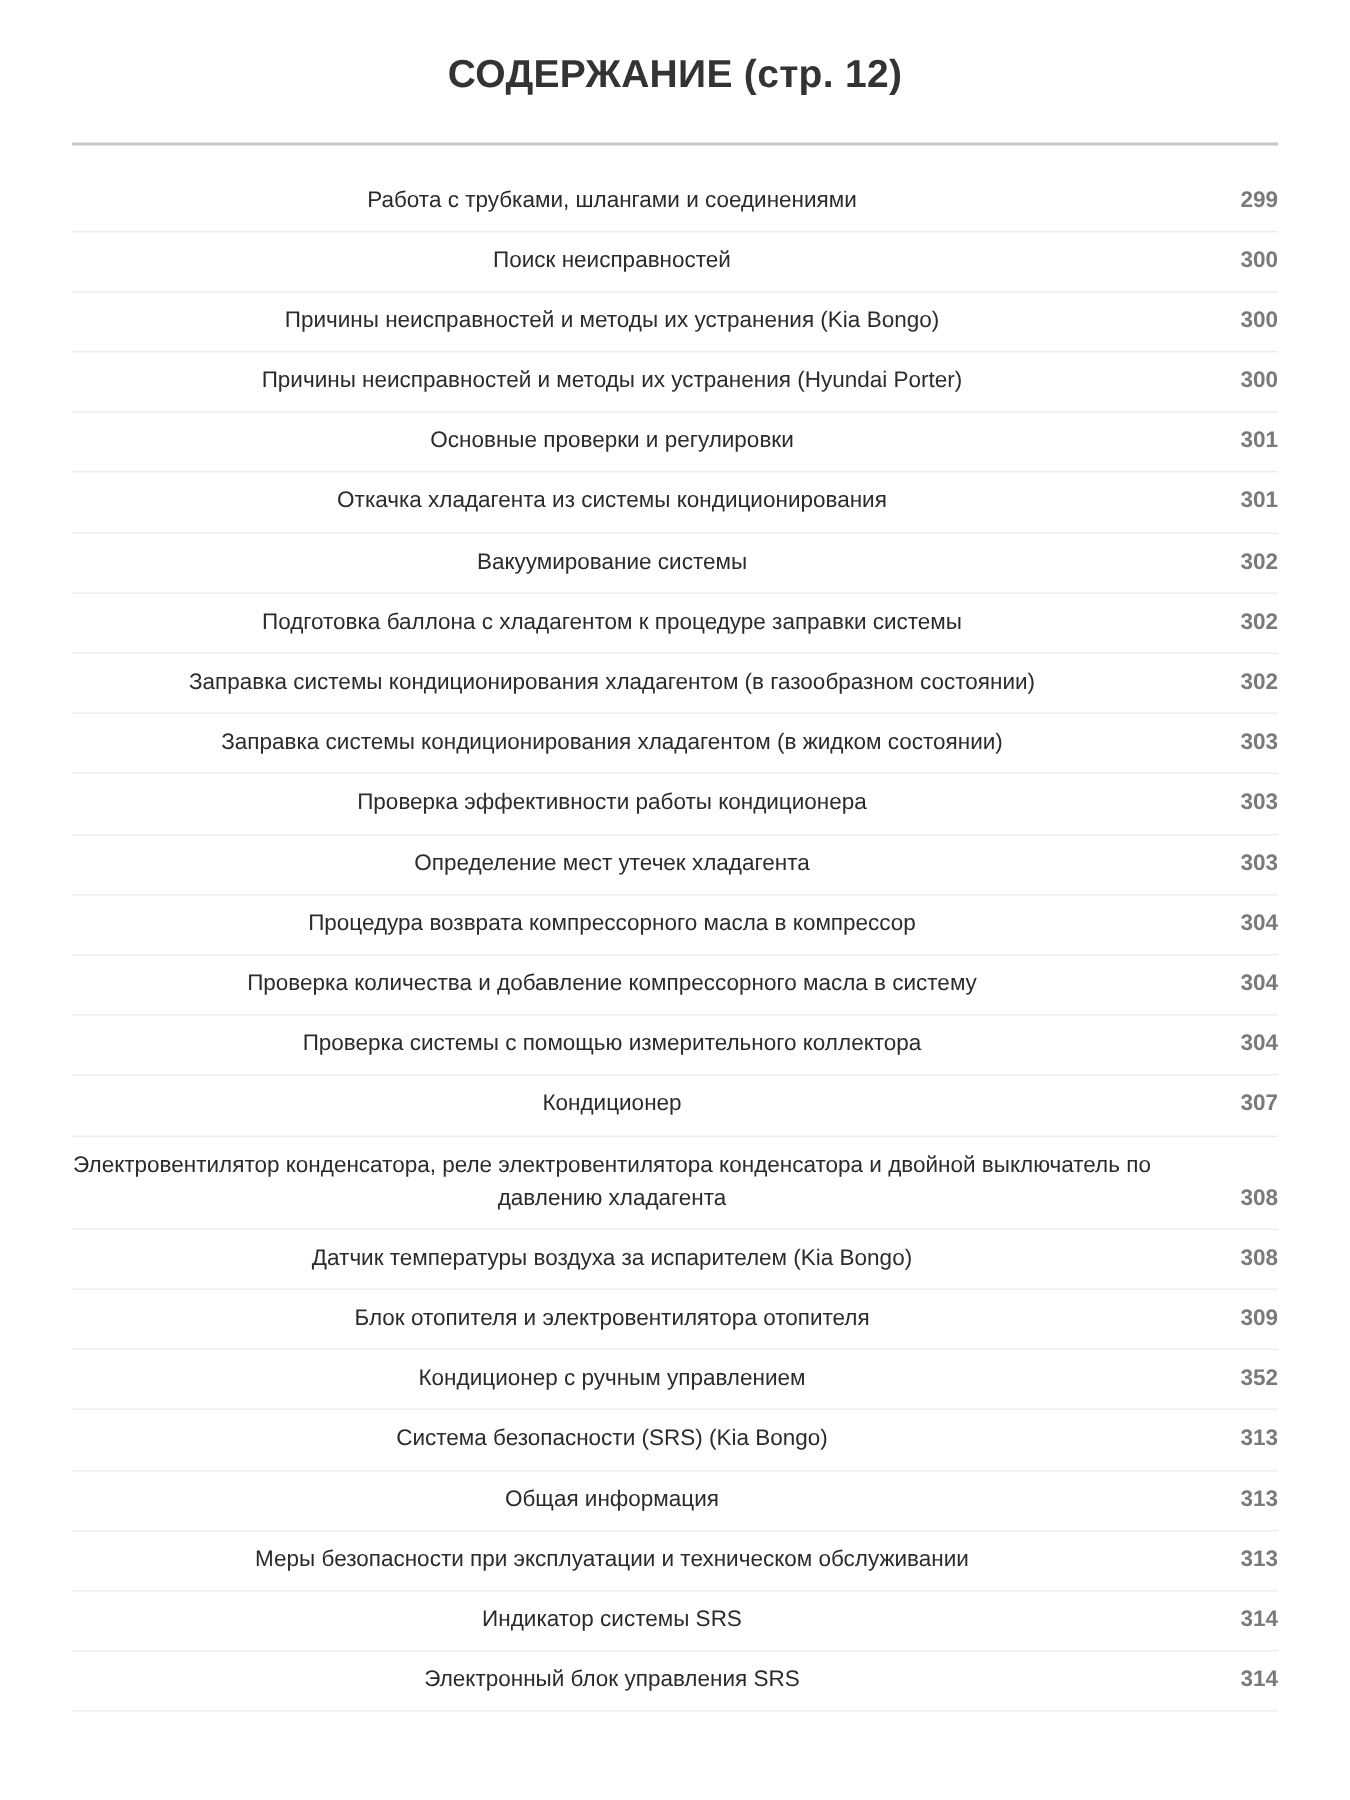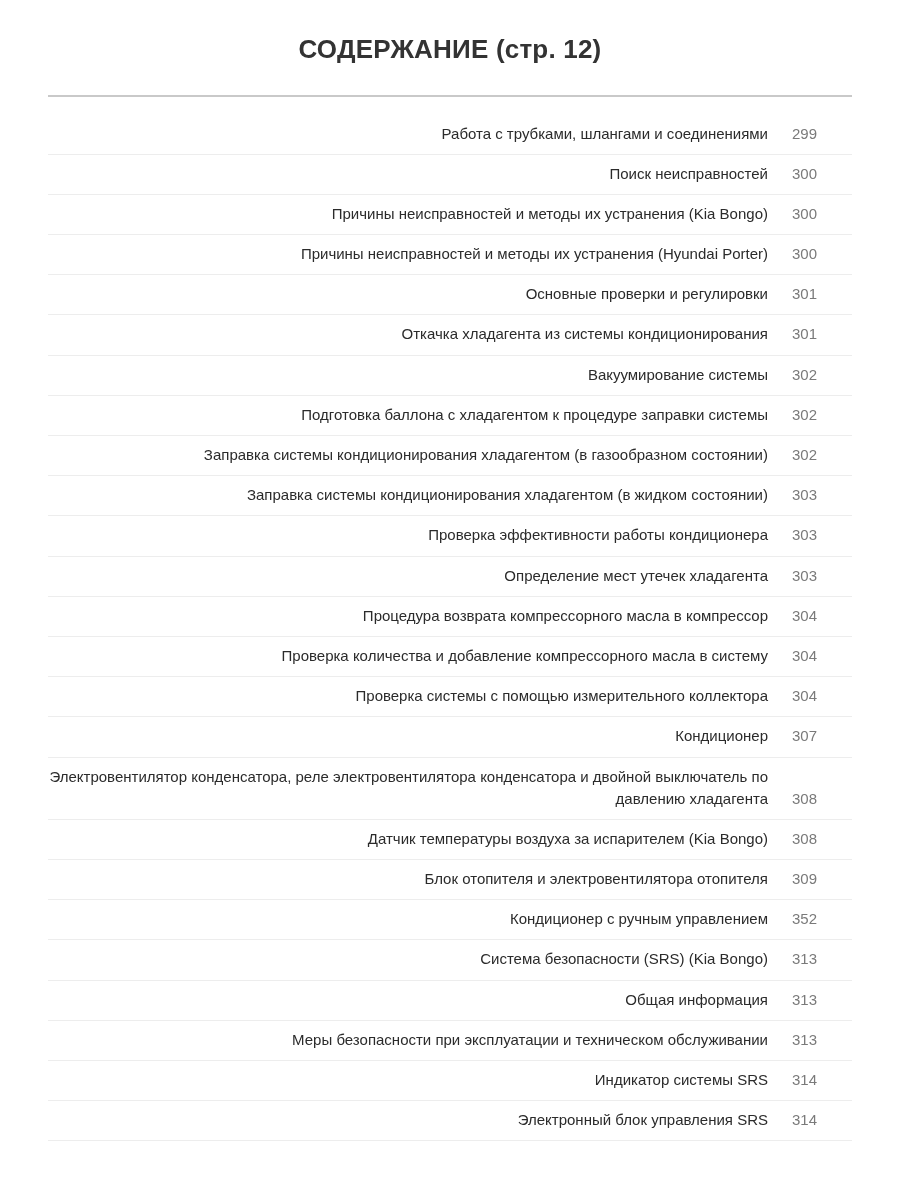--- a/index.html
+++ b/index.html
@@ -52,28 +52,29 @@
   }
   .toc td {
     padding: 8px 0 9px 0;
     vertical-align: bottom;
     font-size: 15px;
     line-height: 1.48;
   }
   .toc td.entry-title {
     color: #2b2b2b;
     padding-right: 24px;
-    text-align: right;
+    text-align: center;
   }
   .toc td.entry-page {
     color: #7a7a7a;
-    text-align: left;
+    text-align: right;
     width: 60px;
     white-space: nowrap;
     font-size: 15px;
+    font-weight: bold;
   }
 </style>
 </head>
 <body>
 
 <div class="page">
 
   <h1 class="page-title">СОДЕРЖАНИЕ (стр. 12)</h1>
 
   <div class="title-rule"></div>

